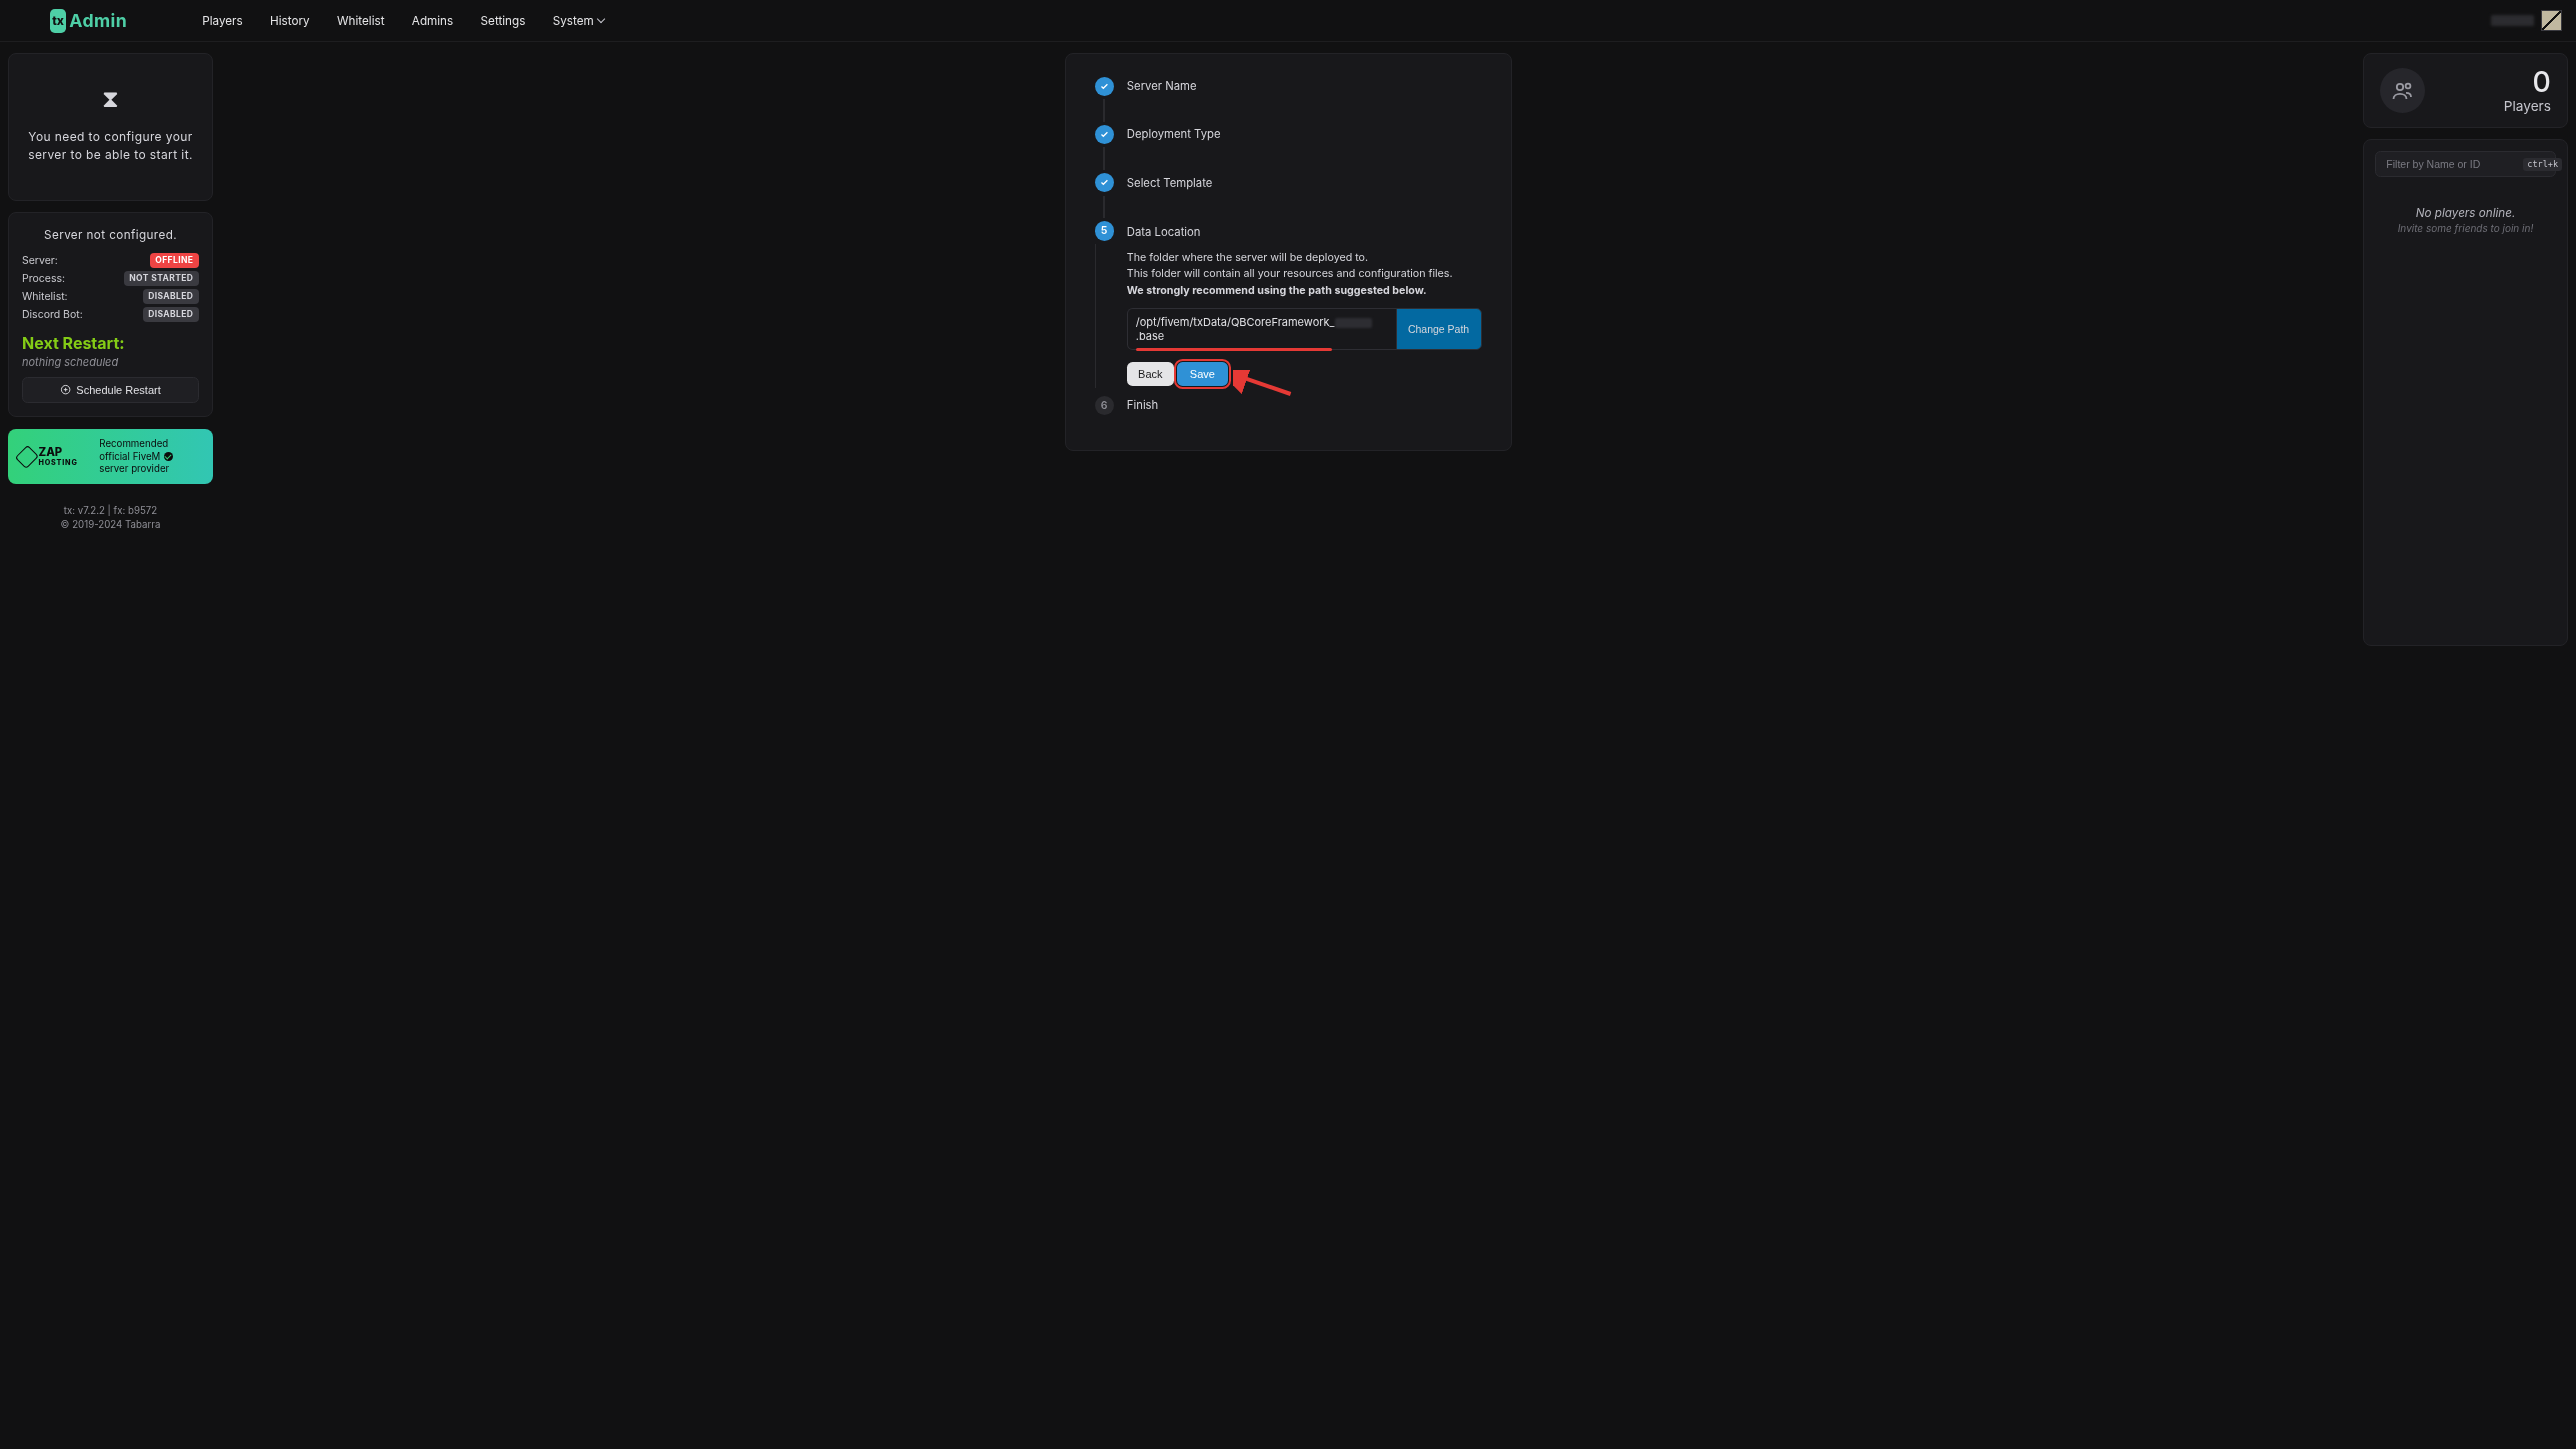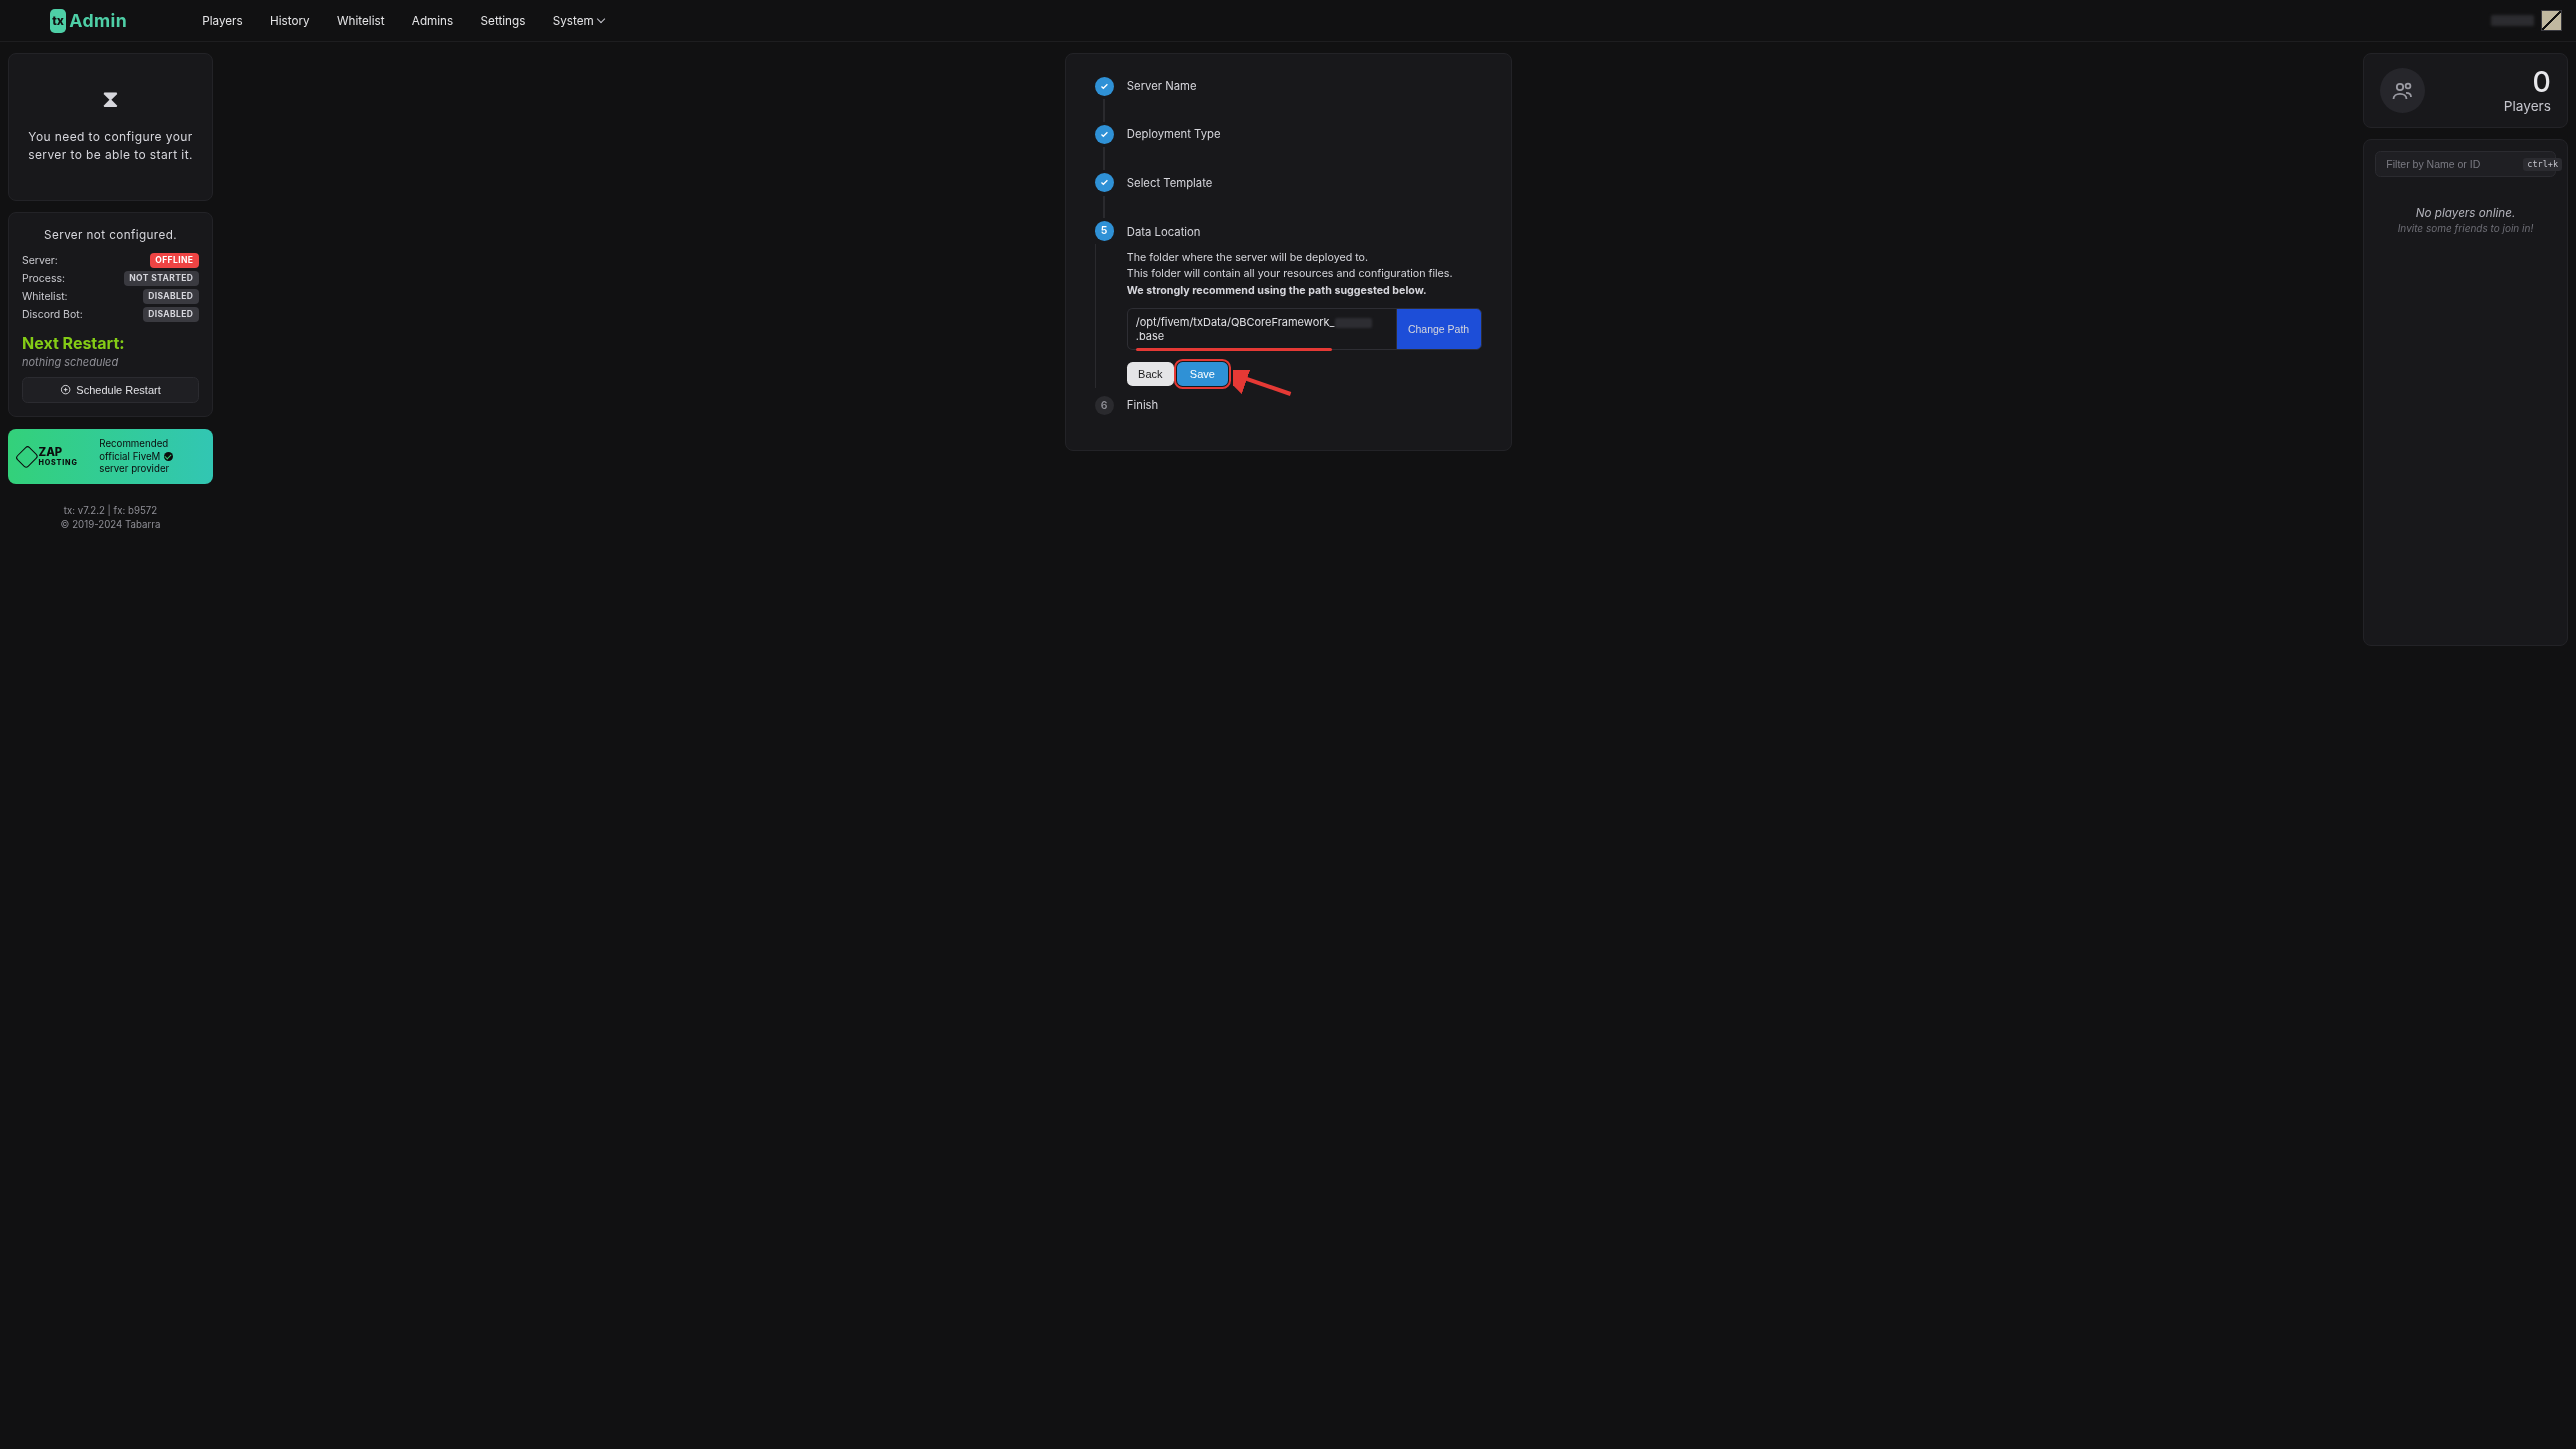--- a/index.html
+++ b/index.html
@@ -255,21 +255,21 @@
   .path-underline {
     position: absolute;
     left: 0; bottom: -1.6px;
     height: 2.8px;
     width: calc(100% - 72px);
     margin-left: 8px;
     background: #e53935;
     border-radius: 1.6px;
   }
   .btn-change {
-    background: #1d4ed8;
+    background: #0369a1;
     border: 0.8px solid #2e2e34;
     color: #d6d6dc;
     padding: 0 11.3px;
     font-size: 10.5px;
     border-radius: 0 5.6px 5.6px 0;
     cursor: pointer;
   }
 
   .btn-row { display: flex; gap: 3px; margin-top: 11.3px; position: relative; align-items: center; }
   .btn-back {

